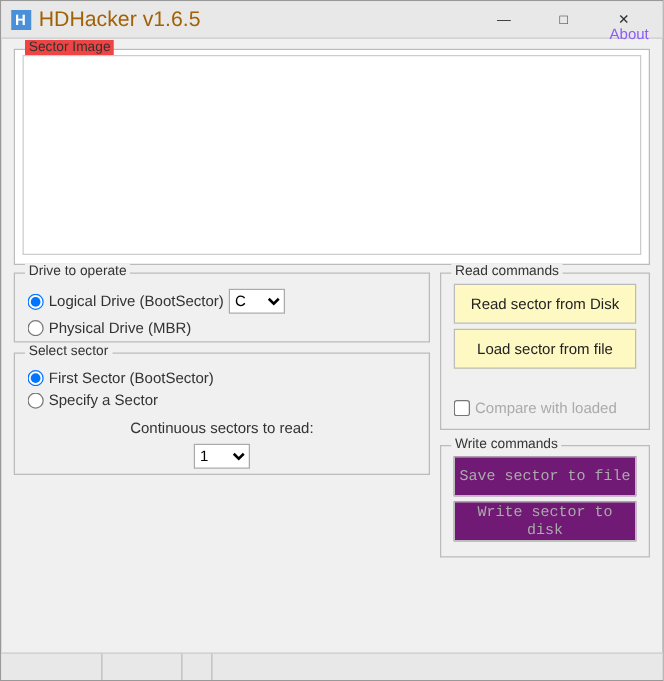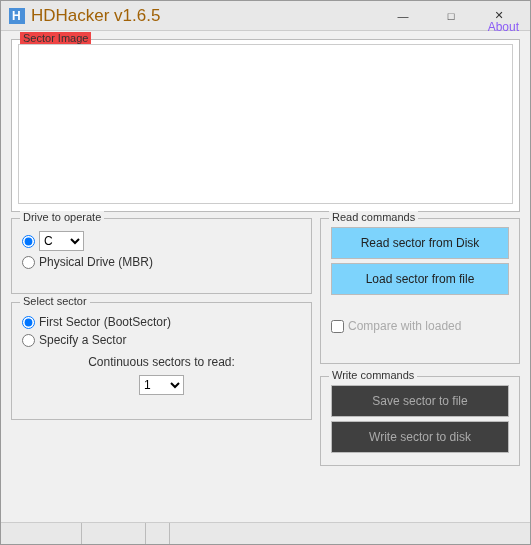--- a/index.html
+++ b/index.html
@@ -130,29 +130,29 @@
     }
 
     .left-panel {
       flex: 1;
       display: flex;
       flex-direction: column;
       gap: 8px;
     }
 
     .right-panel {
-      width: 200px;
+      width: 168px;
       display: flex;
       flex-direction: column;
       gap: 8px;
     }
 
     .panel-group {
       border: 1px solid #bbb;
-      padding: 8px 10px 24px;
+      padding: 8px 10px 4px;
       position: relative;
     }
 
     .panel-group-label {
       font-size: 11px;
       color: #333;
       background: #f0f0f0;
       padding: 0 3px;
       position: absolute;
       top: -8px;
@@ -225,33 +225,34 @@
       background: #f0f0f0;
       padding: 0 3px;
       position: absolute;
       top: -8px;
       left: 8px;
     }
 
     .cmd-button {
       width: 100%;
       height: 32px;
-      background: #7dd3fc;
+      background: #fef9c3;
       border: 1px solid #bbb;
       cursor: pointer;
       font-size: 12px;
       color: #222;
       text-align: center;
       margin-bottom: 4px;
     }
 
     .cmd-button.disabled {
       color: #aaa;
       cursor: default;
-      background: #404040;
+      background: #701a75;
+      font-family: Liberation Mono, monospace;
     }
 
     .checkbox-row {
       display: flex;
       align-items: center;
       gap: 4px;
       margin-bottom: 6px;
       margin-top: 20px;
     }
 
@@ -321,20 +322,21 @@
 
     <div class="main-panels">
 
       <div class="left-panel">
 
         <div class="panel-group">
           <span class="panel-group-label">Drive to operate</span>
           <div class="radio-group">
             <div class="radio-row drive-select-row">
               <input type="radio" name="drive" id="logical" checked="" style="">
+              <label for="logical" class="radio-label">Logical Drive (BootSector)</label>
               <select class="drive-select">
                 <option>C</option>
                 <option>D</option>
                 <option>E</option>
               </select>
             </div>
             <div class="radio-row">
               <input type="radio" name="drive" id="physical" style="">
               <label for="physical" class="radio-label">Physical Drive (MBR)</label>
             </div>

